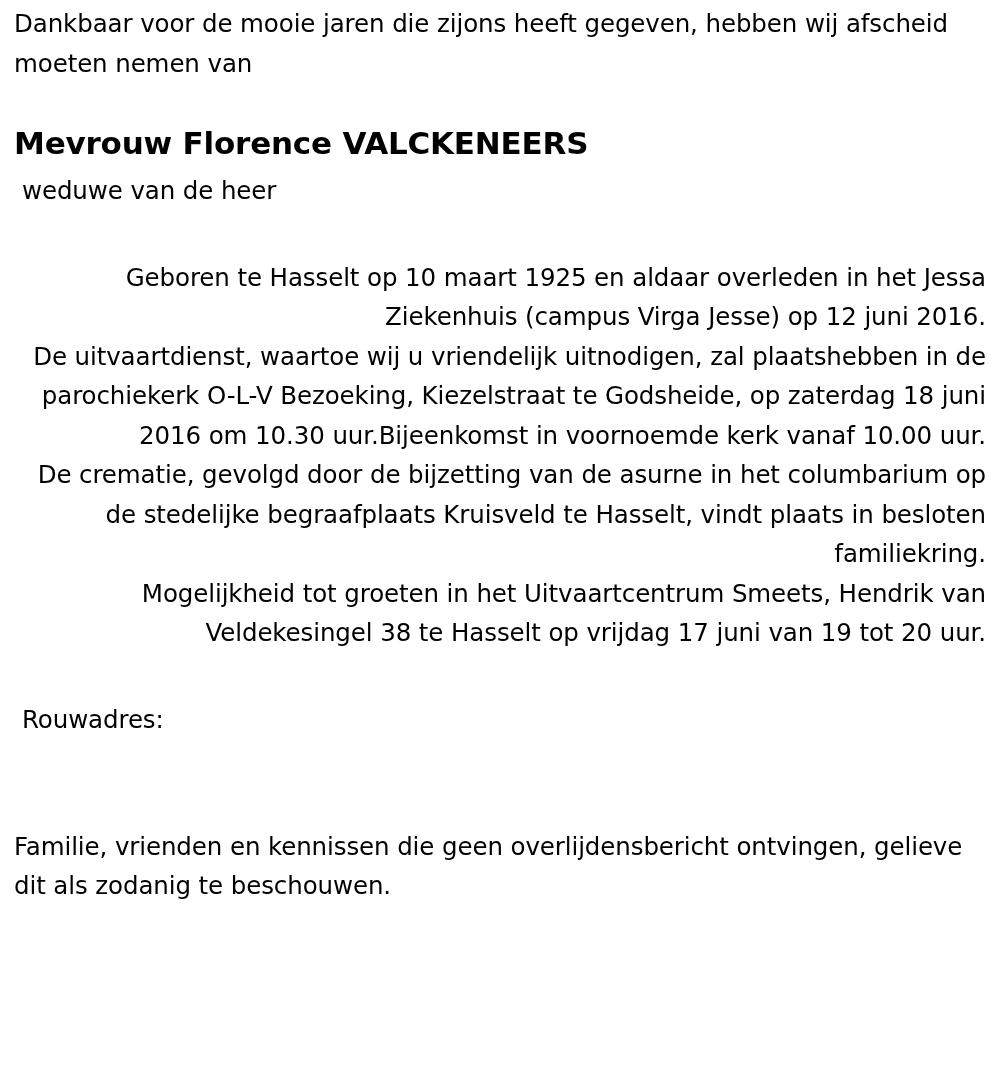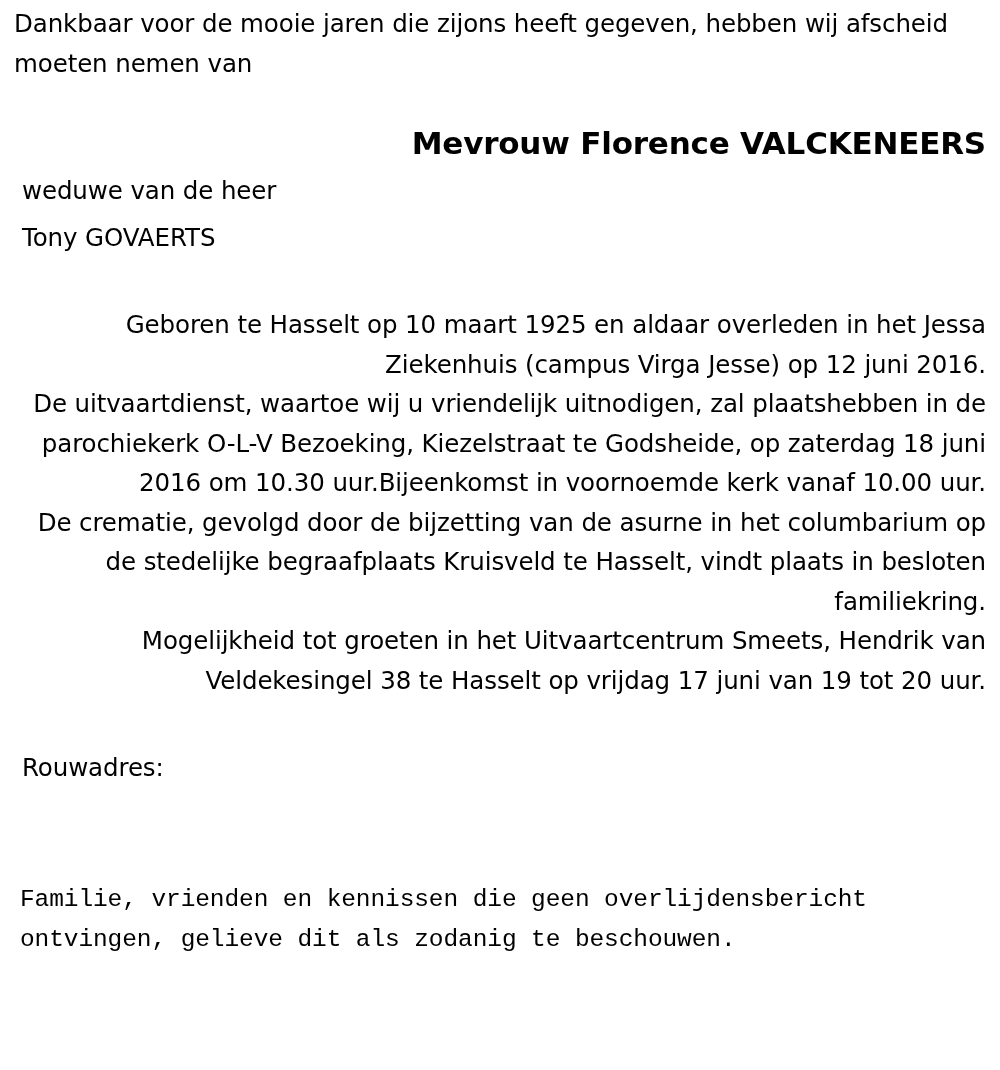--- a/index.html
+++ b/index.html
@@ -45,21 +45,20 @@
   }
 
   .deceased-name {
     font-size: 31px;
     line-height: 40px;
     font-weight: 700;
     letter-spacing: -0.2px;
     margin: 0;
     color: #000000;
     white-space: pre-wrap;
-    text-align: right;
   }
 
   .relation {
     margin: 8px;
   }
 
   .details {
     margin: 0;
     max-width: 980px;
     text-align: right;
@@ -68,39 +67,37 @@
   .mourning-label {
     margin: 8px;
   }
 
   .mourning-address {
     margin: 0;
     max-width: 960px;
   }
 
   .closing {
-    margin: 6px;
+    margin: 0;
     max-width: 960px;
-    font-family: Liberation Mono, monospace;
   }
 </style>
 </head>
 <body>
 
 <div class="notice">
 
   <p class="block intro">Dankbaar voor de mooie jaren die zijons heeft gegeven, hebben wij afscheid moeten nemen van</p>
 
   <div class="spacer"></div>
 
   <h1 class="deceased-name">Mevrouw Florence VALCKENEERS</h1>
 
   <p class="block relation">weduwe van de heer</p>
 
-  <p class="block relation">Tony GOVAERTS</p>
 
   <div class="spacer"></div>
 
   <p class="block details">Geboren te Hasselt op 10 maart 1925 en aldaar overleden in het Jessa Ziekenhuis (campus Virga Jesse) op 12 juni 2016.
 De uitvaartdienst, waartoe wij u vriendelijk uitnodigen, zal plaatshebben in de parochiekerk O-L-V Bezoeking, Kiezelstraat te Godsheide, op zaterdag 18 juni 2016 om 10.30 uur.Bijeenkomst in voornoemde kerk vanaf 10.00 uur.
 De crematie, gevolgd door de bijzetting van de asurne in het columbarium op de stedelijke begraafplaats Kruisveld te Hasselt, vindt plaats in besloten familiekring.
 Mogelijkheid tot groeten in het Uitvaartcentrum Smeets, Hendrik van Veldekesingel 38 te Hasselt op vrijdag 17 juni van 19 tot 20 uur.</p>
 
   <div class="spacer"></div>
 

